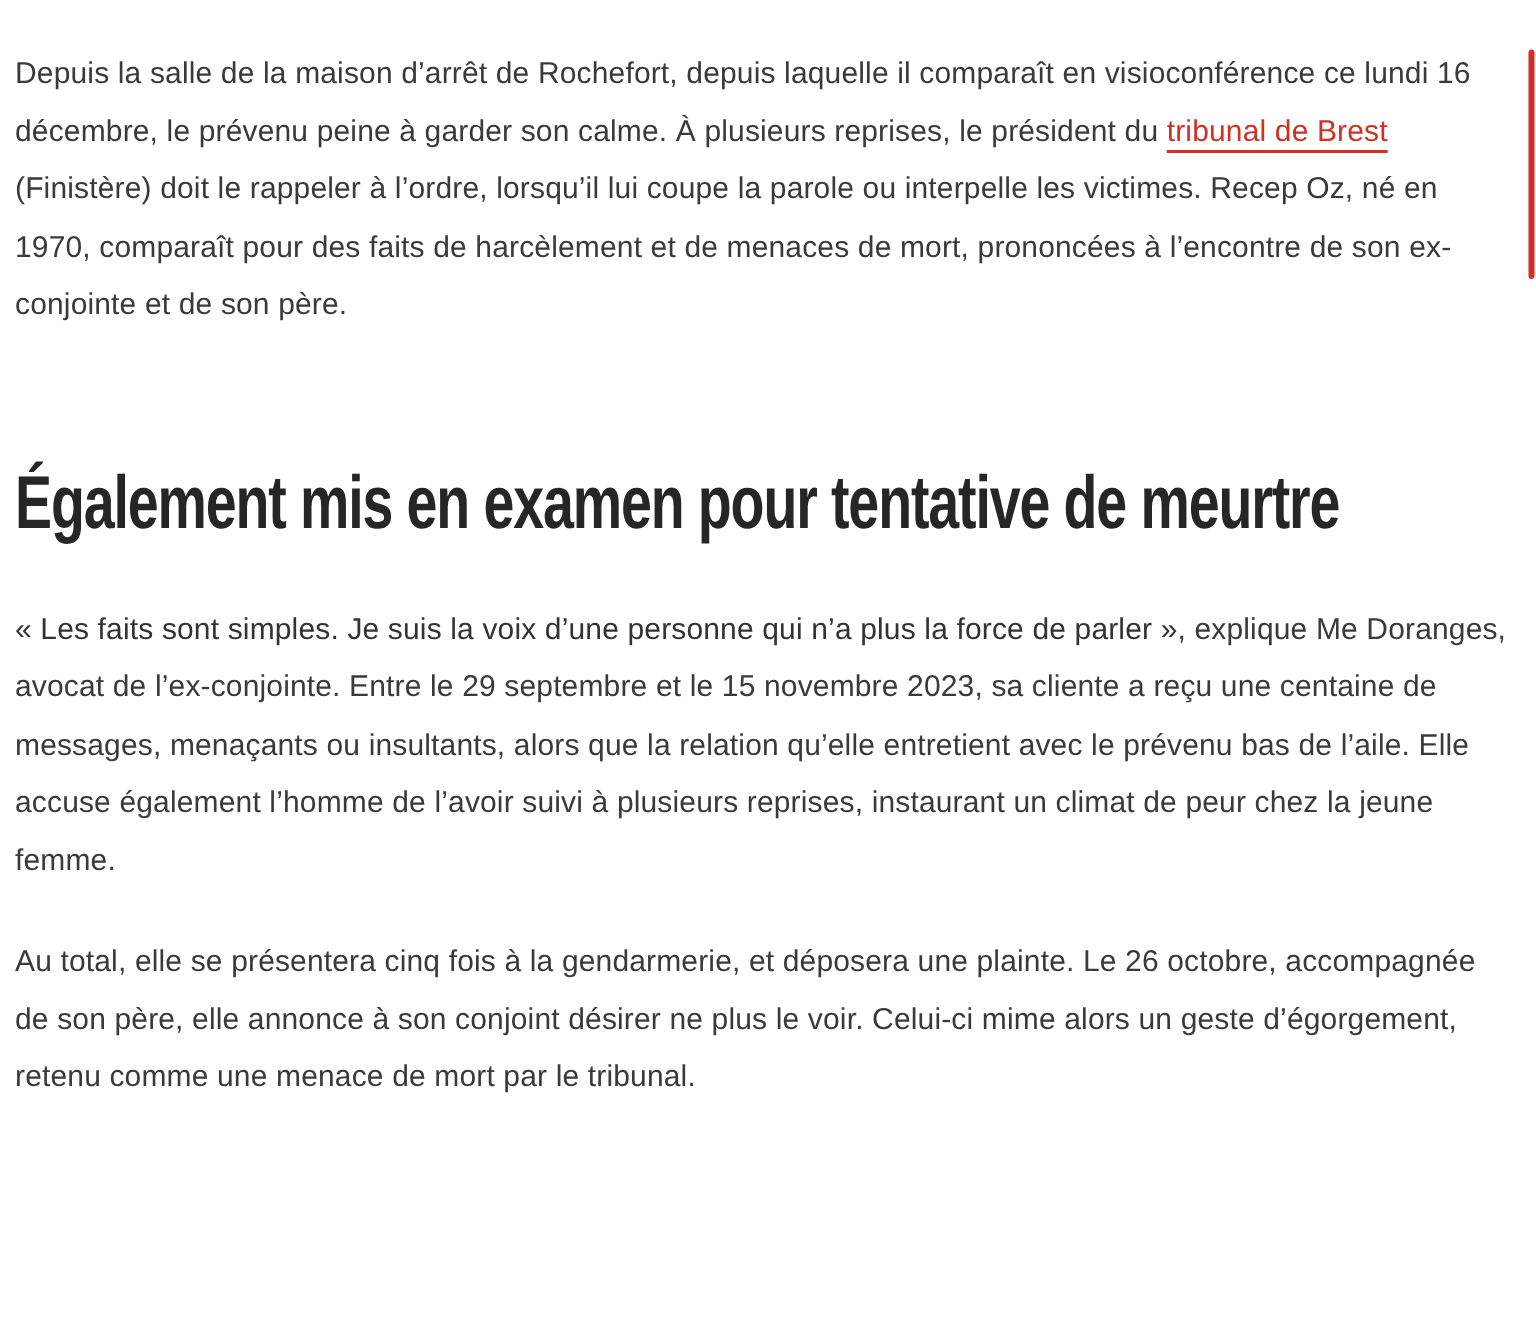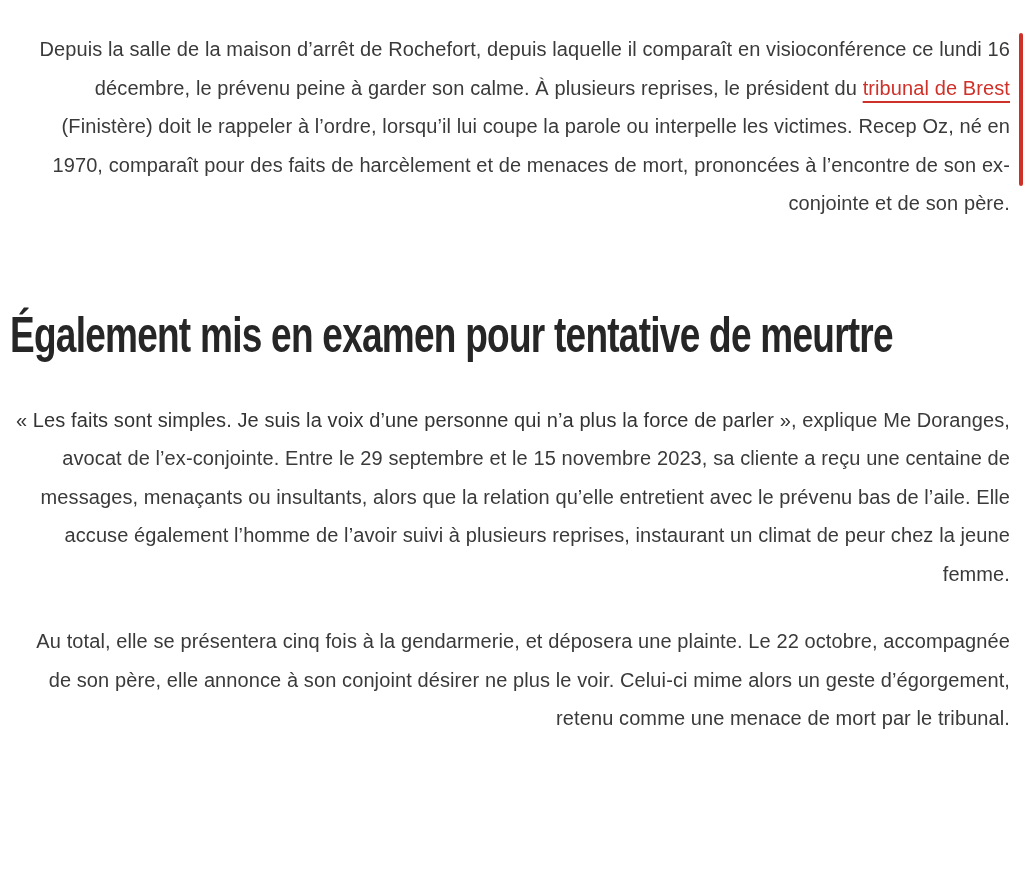--- a/index.html
+++ b/index.html
@@ -19,21 +19,20 @@
   }
   .content{
     padding:30px 14px 0 10px;
   }
   p.body-text{
     font-size:20px;
     line-height:38.5px;
     letter-spacing:.1px;
     color:var(--text);
     margin:0 0 29px 0;
-    text-align:right;
   }
   p.body-text strong{
     font-weight:400;
     color:#333333;
   }
   a.article-link{
     color:var(--accent);
     text-decoration:underline;
     text-decoration-color:var(--accent);
     text-decoration-thickness:2px;
@@ -66,17 +65,17 @@
 <body>
 
 <div class="content">
 
   <p class="body-text"><span>Depuis la salle de la maison d’arrêt de Rochefort, depuis laquelle il comparaît en visioconférence ce lundi 16 décembre, le prévenu peine à garder son calme. À plusieurs reprises, le président du </span><a class="article-link" href="#">tribunal de Brest</a><span> (Finistère) doit le rappeler à l’ordre, lorsqu’il lui coupe la parole ou interpelle les victimes. Recep Oz, né en 1970, comparaît pour des faits de harcèlement et de menaces de mort, prononcées à l’encontre de son ex-conjointe et de son père.</span></p>
 
   <h2 class="section-heading">Également mis en examen pour tentative de meurtre</h2>
 
   <p class="body-text"><strong>« Les faits sont simples. Je suis la voix d’une personne qui n’a plus la force de parler »</strong><span>, explique Me Doranges, avocat de l’ex-conjointe. Entre le 29 septembre et le 15 novembre 2023, sa cliente a reçu une centaine de messages, menaçants ou insultants, alors que la relation qu’elle entretient avec le prévenu bas de l’aile. Elle accuse également l’homme de l’avoir suivi à plusieurs reprises, instaurant un climat de peur chez la jeune femme.</span></p>
 
-  <p class="body-text">Au total, elle se présentera cinq fois à la gendarmerie, et déposera une plainte. Le 22 octobre, accompagnée de son père, elle annonce à son conjoint désirer ne plus le voir. Celui-ci mime alors un geste d’égorgement, retenu comme une menace de mort par le tribunal.</p>
+  <p class="body-text">Au total, elle se présentera cinq fois à la gendarmerie, et déposera une plainte. Le 26 octobre, accompagnée de son père, elle annonce à son conjoint désirer ne plus le voir. Celui-ci mime alors un geste d’égorgement, retenu comme une menace de mort par le tribunal.</p>
 
 </div>
 
 <div class="scrollbar-thumb"></div>
 
 </body></html>

